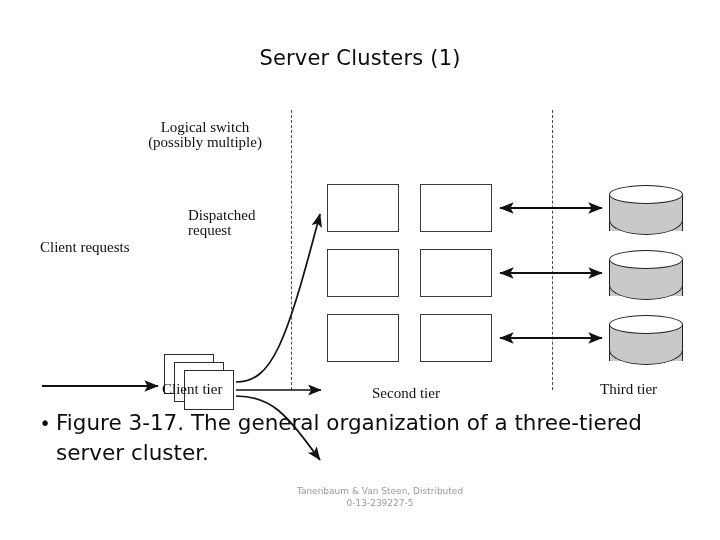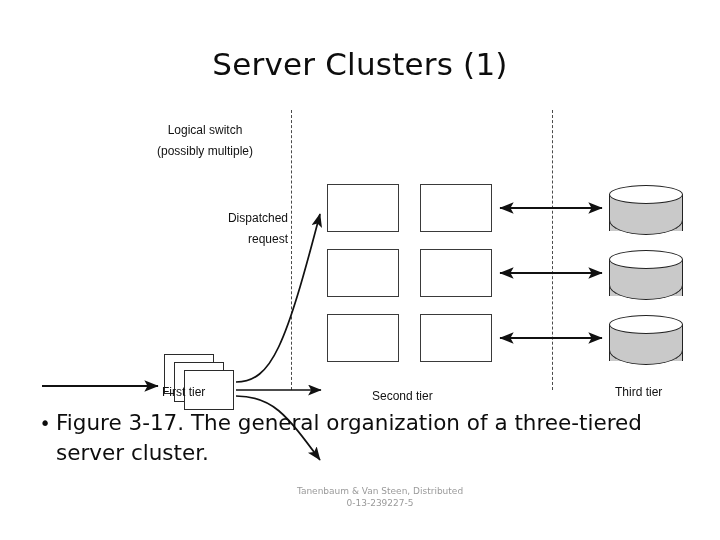--- a/index.html
+++ b/index.html
@@ -16,48 +16,48 @@
     position: relative;
   }
 
   
   .slide-title {
     position: absolute;
     left: 0;
     top: 46px;
     width: 720px;
     text-align: center;
-    font-size: 31px;
+    font-size: 21px;
     font-weight: 400;
     letter-spacing: 0.2px;
     color: #0d0d0d;
     font-family: "DejaVu Sans", sans-serif;
     white-space: nowrap;
   }
 
   
   .figure {
     position: absolute;
     left: 40px;
     top: 104px;
     width: 660px;
     height: 296px;
     background: #ffffff;
   }
 
   .fig-label {
     position: absolute;
-    font-family: Liberation Sans, sans-serif;
-    font-size: 12px;
-    line-height: 21px;
+    font-family: Liberation Serif, serif;
+    font-size: 15px;
+    line-height: 15px;
     color: #111111;
     white-space: pre-line;
   }
   .fig-label.center { text-align: center; }
-  .fig-label.right  { text-align: right; }
+  .fig-label.right  { text-align: left; }
 
   
   .divider {
     position: absolute;
     top: 6px;
     width: 0;
     height: 280px;
     border-left: 1.2px dashed #4a4a4a;
   }
 
@@ -171,20 +171,21 @@
 <div class="figure">
 
   <div class="divider" style="left:251px;"></div>
   <div class="divider" style="left:512px;"></div>
 
   <div class="fig-label center" style="left:80px; top:16px; width:170px;">Logical switch
 (possibly multiple)</div>
 
 
 
+  <div class="fig-label" style="left:0px; top:136px; width:120px;">Client requests</div>
 
   <div class="fig-label right" style="left:148px; top:104px; width:100px;">Dispatched
 request</div>
 
   <div class="stack-box" style="left:124px; top:250px; width:50px; height:40px;"></div>
   <div class="stack-box" style="left:134px; top:258px; width:50px; height:40px;"></div>
   <div class="stack-box" style="left:144px; top:266px; width:50px; height:40px;"></div>
 
   <div class="server-box" style="left:287px; top:80px;  width:72px; height:48px;"></div>
   <div class="server-box" style="left:380px; top:80px;  width:72px; height:48px;"></div>
@@ -237,25 +238,25 @@
       <line x1="460" y1="104" x2="562" y2="104" stroke="#111111" stroke-width="1.8" marker-start="url(#ah-start)" marker-end="url(#ah)"></line>
     </g>
     <g>
       <line x1="460" y1="169" x2="562" y2="169" stroke="#111111" stroke-width="1.8" marker-start="url(#ah-start)" marker-end="url(#ah)"></line>
     </g>
     <g>
       <line x1="460" y1="234" x2="562" y2="234" stroke="#111111" stroke-width="1.8" marker-start="url(#ah-start)" marker-end="url(#ah)"></line>
     </g>
   </svg>
 
-  <div class="fig-label" style="left:122px; top:278px;">First tier</div>
+  <div class="fig-label" style="left:122px; top:278px;">Client tier</div>
 
   <div class="fig-label" style="left:332px; top:282px;">Second tier</div>
 
-  <div class="fig-label" style="left:560px; top:278px;margin-left:15px;">Third tier</div>
+  <div class="fig-label" style="left:560px; top:278px;">Third tier</div>
 </div>
 
 <div class="bullet-block">
   <div class="bullet-row">
     <div class="bullet-dot">•</div>
     <div class="bullet-text">Figure 3-17. The general organization of a three-tiered server cluster.</div>
   </div>
 </div>
 
 <div class="footer">

